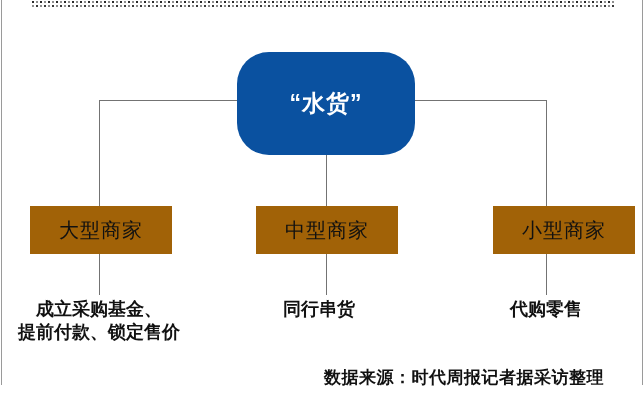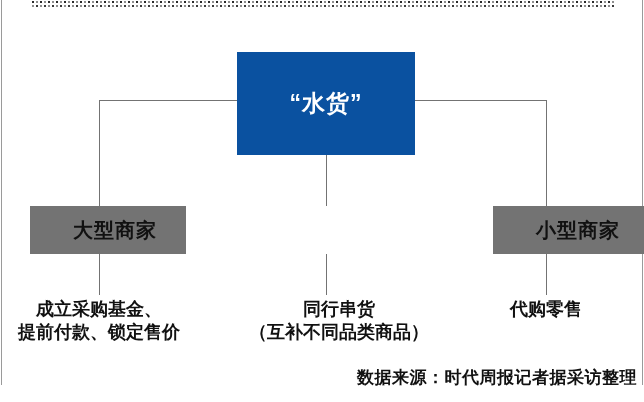--- a/index.html
+++ b/index.html
@@ -67,63 +67,63 @@
     color: #ffffff;
     display: flex;
     flex-direction: column;
     align-items: center;
     justify-content: center;
     font-size: 23px;
     font-weight: 700;
     line-height: 31px;
     letter-spacing: 1px;
     text-align: center;
+    border-radius: 32px;
   }
 
   
   .branch-box {
     position: absolute;
     top: 206px;
     width: 142px;
     height: 48px;
-    background: #737373;
+    background: #a16207;
     color: #111111;
     display: flex;
     align-items: center;
     justify-content: center;
     font-size: 20px;
-    font-weight: 700;
+    font-weight: 400;
     letter-spacing: 1px;
-    padding-left: 14px;
   }
   .branch-box.b1 { left: 30px; }
   .branch-box.b2 { left: 256px; }
   .branch-box.b3 { left: 493px; }
 
   
   .desc {
     position: absolute;
     top: 298px;
     width: 220px;
     text-align: center;
     color: #111111;
     font-size: 18px;
     font-weight: 700;
     line-height: 23px;
     white-space: nowrap;
   }
   .desc.d1 { left: -11px; }  
-  .desc.d2 { left: 229px; }  
+  .desc.d2 { left: 209px; }  
   .desc.d3 { left: 436px; }  
 
   
   .source-note {
     position: absolute;
     top: 366px;
-    right: 7px;
+    right: 40px;
     color: #111111;
     font-size: 17px;
     font-weight: 700;
     letter-spacing: 0.5px;
     white-space: nowrap;
   }
 </style>
 </head>
 <body>
 
@@ -143,31 +143,33 @@
   <div class="conn stub-mid"></div>
   <div class="conn stub-right"></div>
 
   <div class="root-box">
     <span>“水货”</span>
   </div>
 
   <div class="branch-box b1">
     <span>大型商家</span>
   </div>
+  <div class="branch-box b2">
+    <span>中型商家</span>
+  </div>
   <div class="branch-box b3">
     <span>小型商家</span>
   </div>
 
   <div class="desc d1">
     <div>成立采购基金、</div>
     <div>提前付款、锁定售价</div>
   </div>
   <div class="desc d2">
     <div>同行串货</div>
-    <div>（互补不同品类商品）</div>
   </div>
   <div class="desc d3">
     <div>代购零售</div>
   </div>
 
   <div class="source-note">数据来源：时代周报记者据采访整理</div>
 
 </div>
 
 </body></html>

